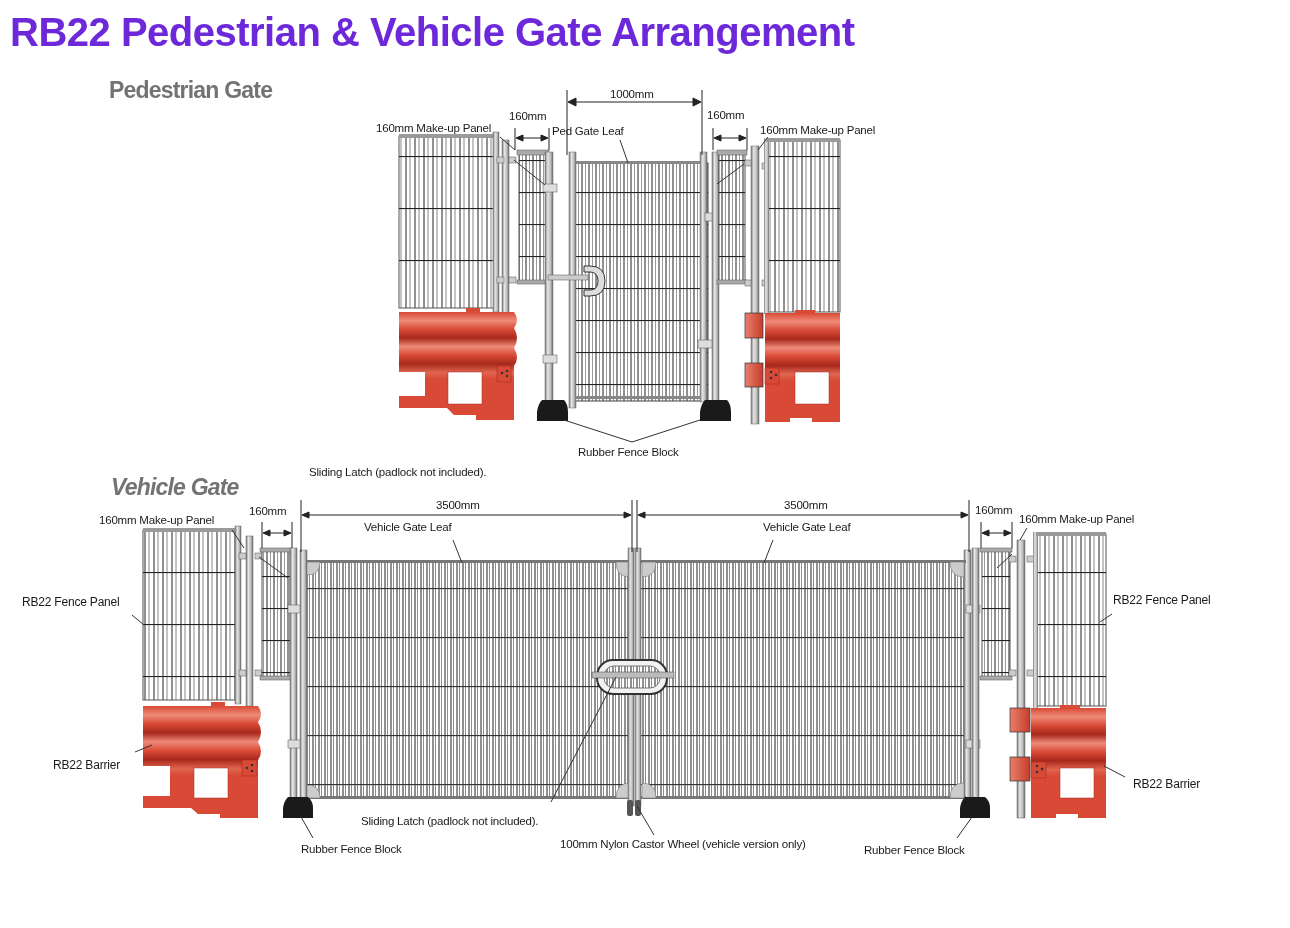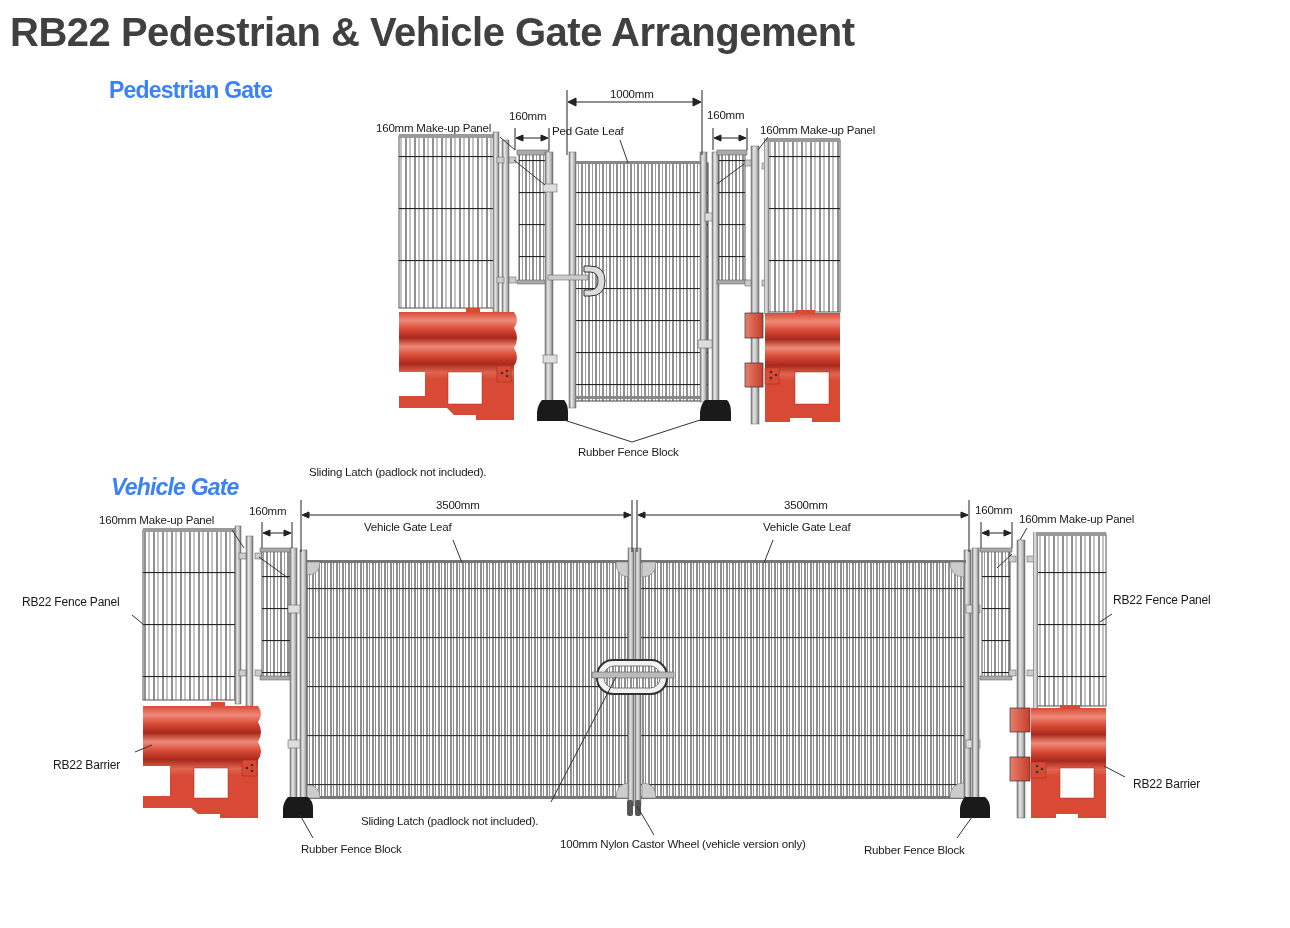--- a/index.html
+++ b/index.html
@@ -1,18 +1,18 @@
 <!DOCTYPE html>
 <html><head>
 <meta charset="utf-8">
 <style>
   html, body { margin:0; padding:0; background:#ffffff; }
   body { width:1290px; height:928px; position:relative; overflow:hidden; font-family:"Liberation Sans", sans-serif; }
-  .title { position:absolute; left:10px; top:10px; font-family:"Liberation Sans", sans-serif; font-weight:bold; font-size:40px; color:#404040; letter-spacing:-0.5px; white-space:nowrap; }
-  .section-title { position:absolute; font-family:"Liberation Sans", sans-serif; font-weight:bold; font-size:23px; color:#3b82f6; letter-spacing:-0.8px; white-space:nowrap; }
+  .title { position:absolute; left:10px; top:10px; font-family:"Liberation Sans", sans-serif; font-weight:bold; font-size:40px; color:#6d28d9; letter-spacing:-0.5px; white-space:nowrap; }
+  .section-title { position:absolute; font-family:"Liberation Sans", sans-serif; font-weight:bold; font-size:23px; color:#737373; letter-spacing:-0.8px; white-space:nowrap; }
   .lbl { position:absolute; font-family:"Liberation Sans", sans-serif; font-size:11.5px; color:#1a1a1a; white-space:nowrap; letter-spacing:-0.2px; }
   .lbl-lg { font-size:12px;text-align:right; }
   svg.diagram { position:absolute; left:0; top:0; }
 </style>
 </head>
 <body>
 
 <div class="title">RB22 Pedestrian &amp; Vehicle Gate Arrangement</div>
 
 <svg class="diagram" width="1290" height="928" viewBox="0 0 1290 928" xmlns="http://www.w3.org/2000/svg">

